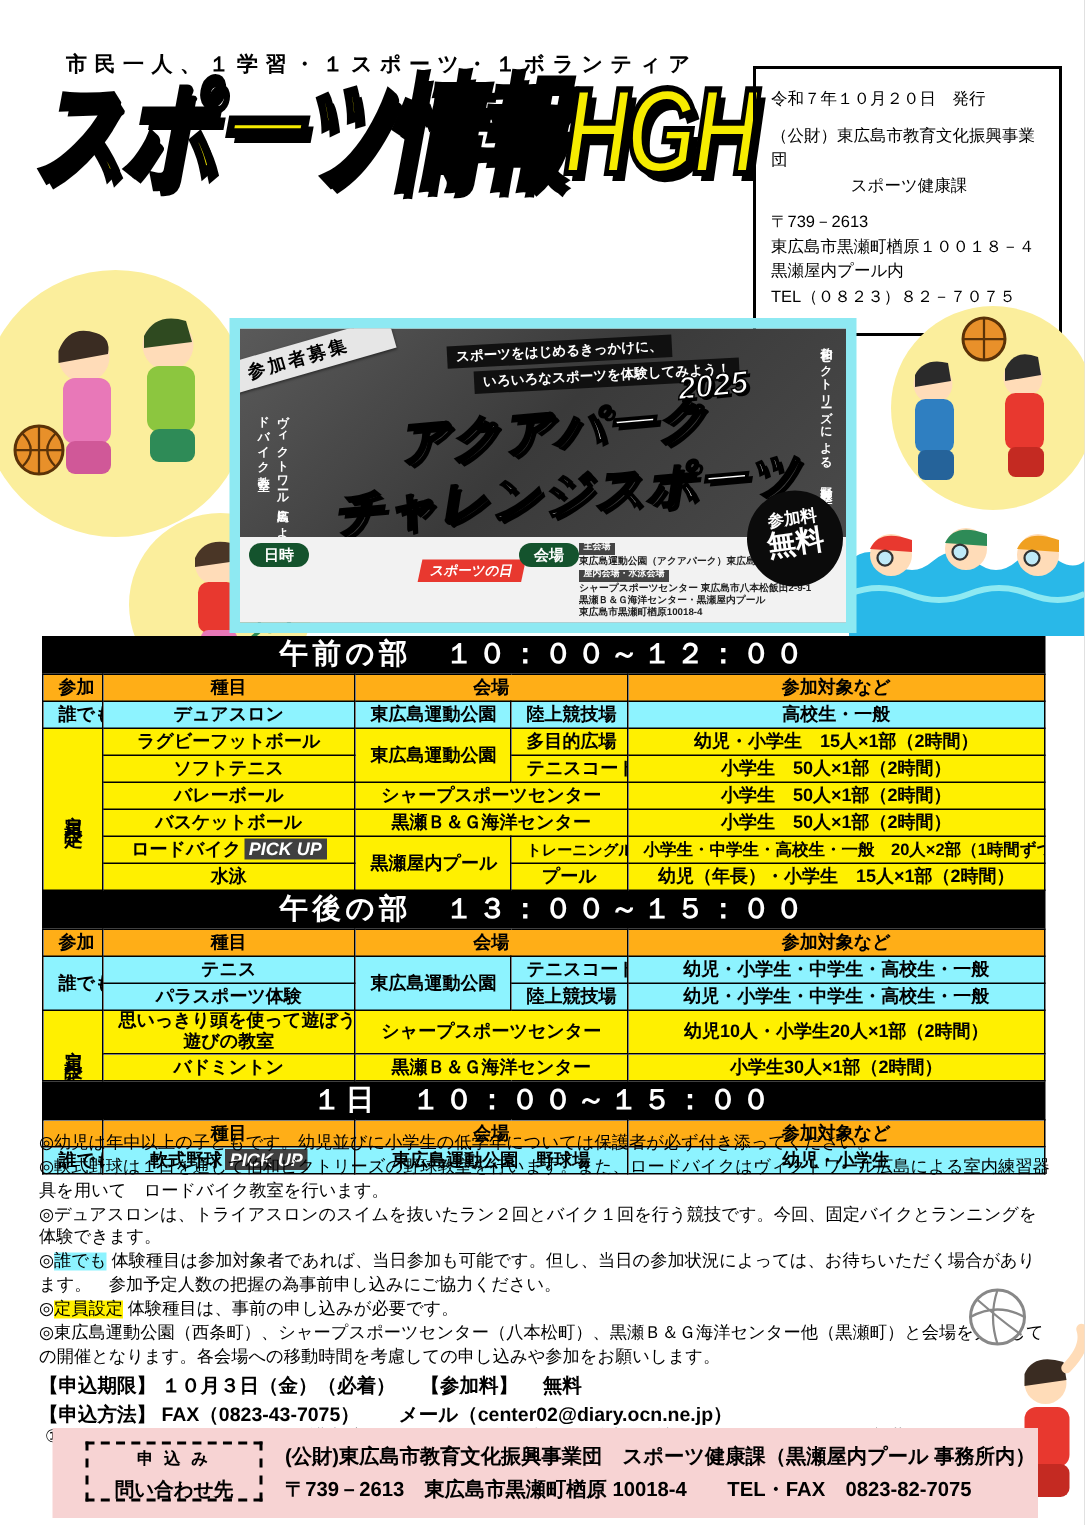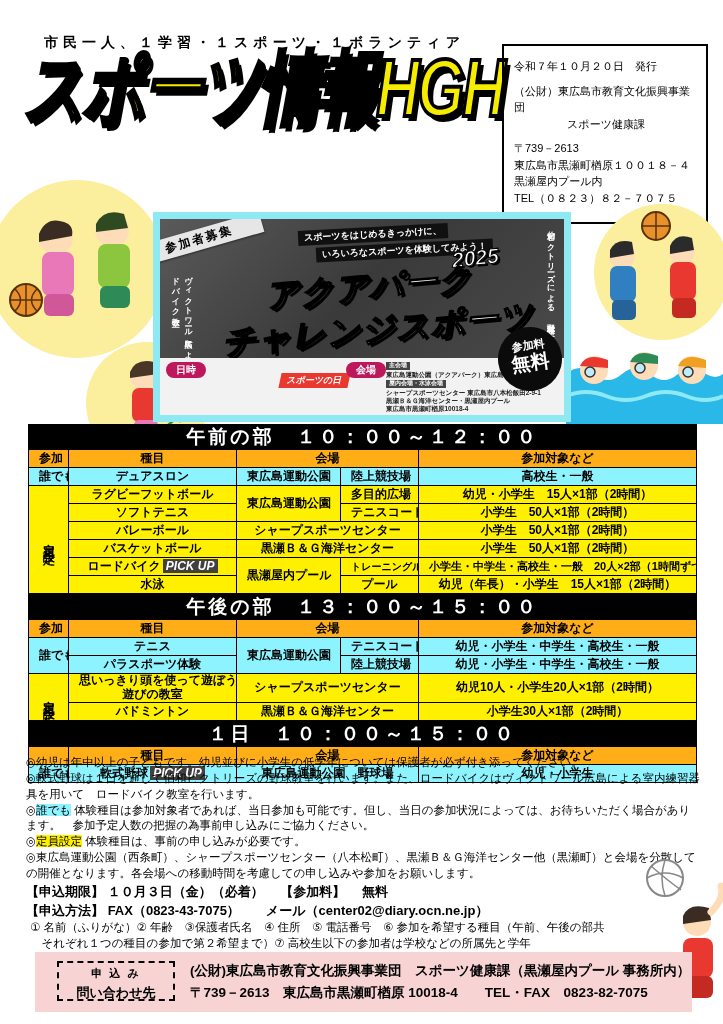--- a/index.html
+++ b/index.html
@@ -38,21 +38,21 @@
   .ptitle2{left:62px;top:88px;font-size:33px;}
   .vtext{position:absolute;writing-mode:vertical-rl;text-orientation:upright;color:#fff;font-size:8px;font-weight:bold;
       letter-spacing:1px;line-height:1.6;}
   .vleft{left:8px;top:52px;height:120px;}
   .vright{right:8px;top:6px;height:130px;}
   .feecirc{position:absolute;right:2px;top:108px;width:64px;height:64px;border-radius:50%;background:#0b0b0b;
       color:#fff;text-align:center;z-index:5;transform:rotate(-8deg);}
   .feecirc .l1{font-size:11px;font-weight:bold;margin-top:11px;}
   .feecirc .l2{font-size:19px;font-weight:900;line-height:1.0;}
   .pstrip{position:absolute;left:0;bottom:0;width:100%;height:57px;background:#f2f2f2;}
-  .pill{position:absolute;background:#be185d;color:#fff;font-size:10px;font-weight:bold;border-radius:10px;padding:1px 10px;}
+  .pill{position:absolute;background:#14532d;color:#fff;font-size:10px;font-weight:bold;border-radius:10px;padding:1px 10px;}
   .pdate{position:absolute;left:3px;top:14px;font-weight:900;color:#111;white-space:nowrap;}
   .pdate .big{font-size:33px;letter-spacing:-1px;}
   .pdate .sm{font-size:15px;}
   .pdate .wk{font-size:17px;}
   .sportsday{position:absolute;left:120px;top:15px;background:#e8382f;color:#fff;font-size:9px;font-weight:bold;
       padding:1px 7px;transform:skewX(-12deg);}
   .venueblock{position:absolute;left:226px;top:3px;width:180px;font-size:6.5px;line-height:1.28;font-weight:bold;color:#222;white-space:nowrap;overflow:hidden;}
   .vlabel{display:inline-block;background:#444;color:#fff;font-size:6px;padding:0 3px;margin:1px 0;}
 
   
@@ -324,20 +324,21 @@
         <td colspan="2">東広島運動公園　野球場</td>
         <td class="tg">幼児・小学生</td>
       </tr>
     </tbody>
       </table>
   </div>
 
   <div class="notes">
     <p class="note">◎幼児は年中以上の子どもです。幼児並びに小学生の低学年については保護者が必ず付き添ってください。</p>
     <p class="note">◎軟式野球は１日を通して伯和ビクトリーズの野球教室を行います。また、ロードバイクはヴィクトワール広島による室内練習器具を用いて　ロードバイク教室を行います。</p>
+    <p class="note">◎デュアスロンは、トライアスロンのスイムを抜いたラン２回とバイク１回を行う競技です。今回、固定バイクとランニングを体験できます。</p>
     <p class="note"><span>◎</span><span class="hl-cyan">誰でも</span><span> 体験種目は参加対象者であれば、当日参加も可能です。但し、当日の参加状況によっては、お待ちいただく場合があります。　参加予定人数の把握の為事前申し込みにご協力ください。</span></p>
     <p class="note"><span>◎</span><span class="hl-yel">定員設定</span><span> 体験種目は、事前の申し込みが必要です。</span></p>
     <p class="note">◎東広島運動公園（西条町）、シャープスポーツセンター（八本松町）、黒瀬Ｂ＆Ｇ海洋センター他（黒瀬町）と会場を分散しての開催となります。各会場への移動時間を考慮しての申し込みや参加をお願いします。</p>
 
     <div class="applyline">
       <span>【申込期限】</span>
       <span>１０月３日（金）（必着）</span>　
       <span>【参加料】</span>　
       <span>無料</span>
     </div>

